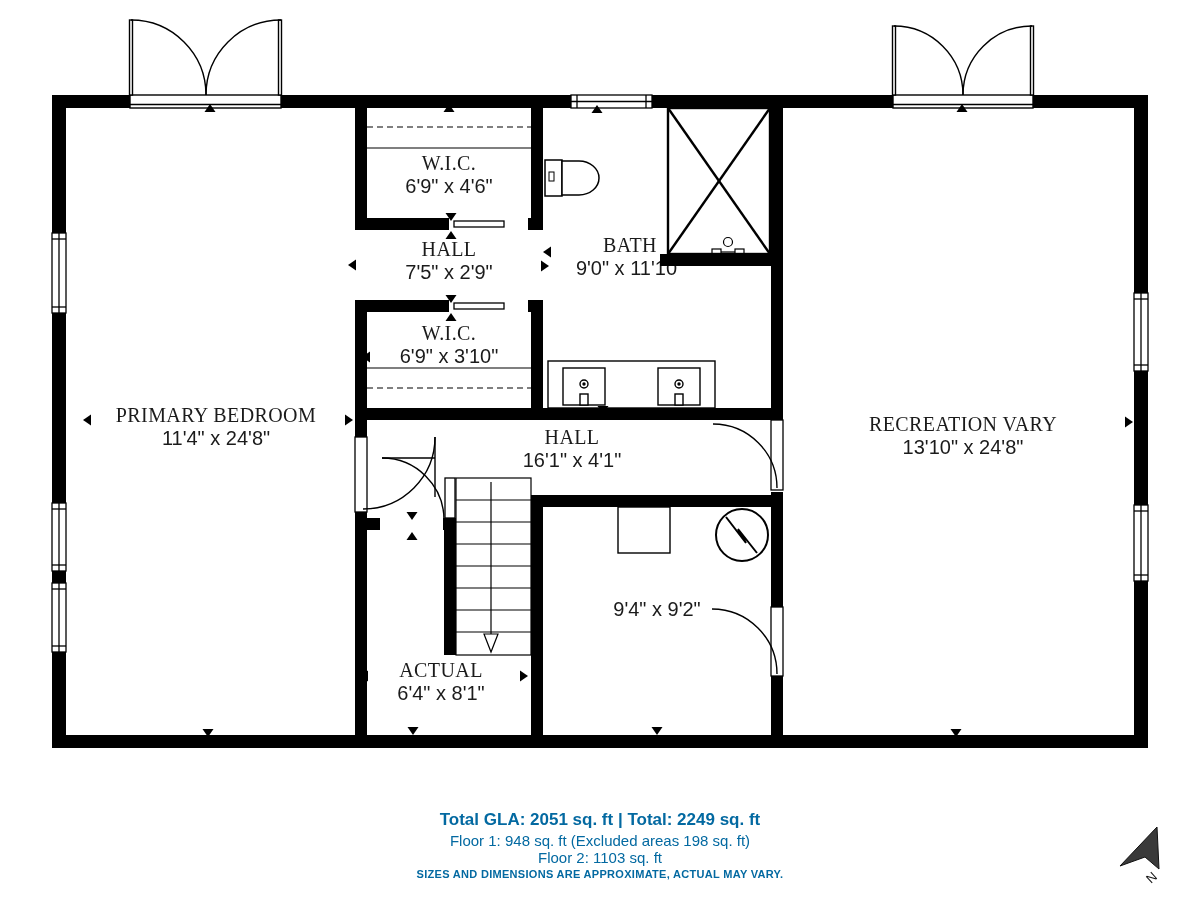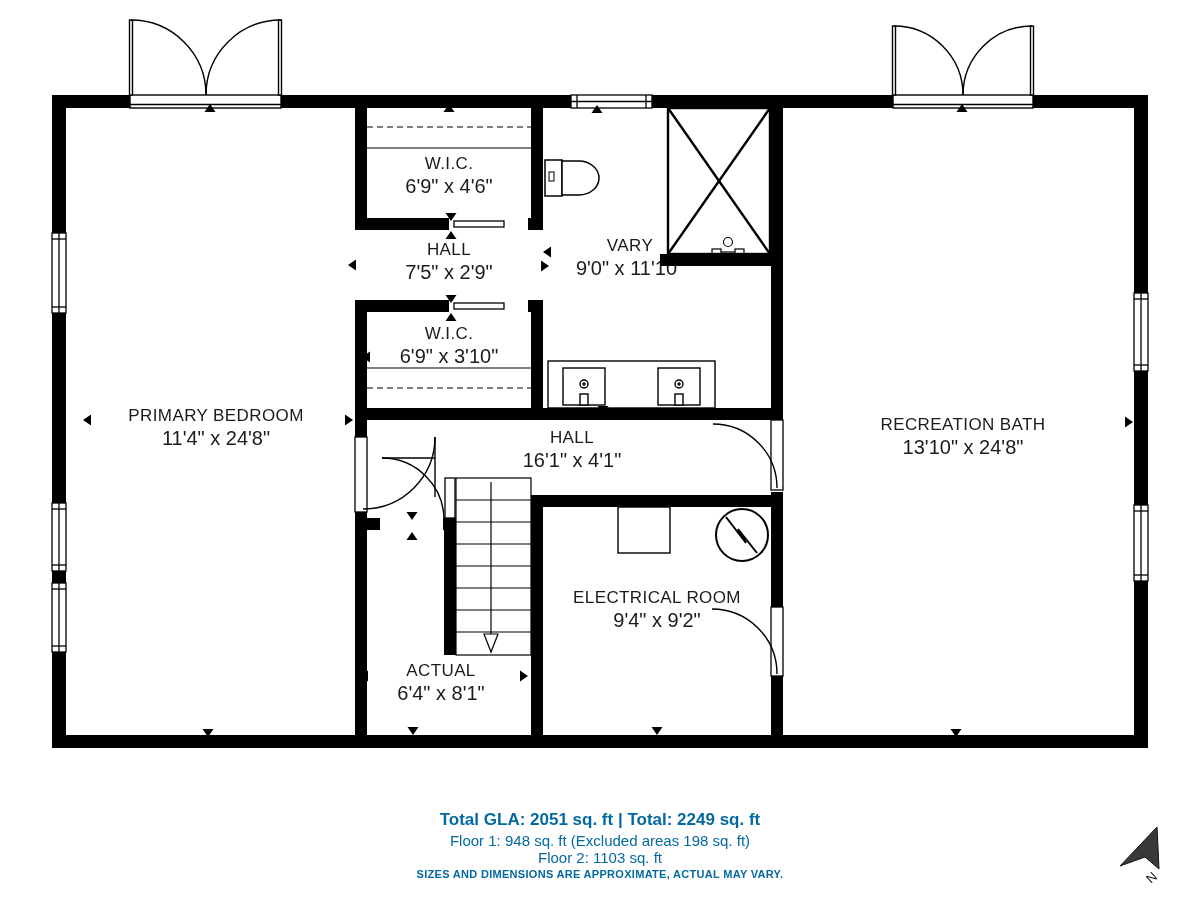--- a/index.html
+++ b/index.html
@@ -1,21 +1,21 @@
 <!DOCTYPE html>
 <html><head>
 <meta charset="utf-8">
 <style>
   html,body{margin:0;padding:0;background:#ffffff;}
   #canvas{position:relative;width:1200px;height:900px;background:#fff;overflow:hidden;
           font-family:"Liberation Sans","DejaVu Sans",sans-serif;}
   
   .room-label{position:absolute;transform:translate(-50%,-50%);text-align:center;
               color:#1b1b1b;white-space:nowrap;z-index:1;}
-  .room-label .rname{font-size:17px;line-height:23px;letter-spacing:.4px;}
+  .room-label .rname{font-size:20px;line-height:23px;letter-spacing:.4px;font-family:Liberation Serif, serif;}
   .room-label .rdims{font-size:20px;line-height:23px;}
   #plan-svg{position:absolute;left:0;top:0;z-index:2;pointer-events:none;}
   .footer-line{position:absolute;left:0;width:100%;text-align:center;color:#0369a1;z-index:3;}
   #f1{top:810px;font-size:17px;font-weight:bold;}
   #f2{top:832px;font-size:15px;}
   #f3{top:849px;font-size:15px;}
   #f4{top:868px;font-size:11px;letter-spacing:.3px;font-weight:bold;}
 </style>
 </head>
 <body>
@@ -28,37 +28,36 @@
   </div>
   <div class="room-label" style="left:449px;top:175px">
     <div class="rname">W.I.C.</div>
     <div class="rdims">6'9" x 4'6"</div>
   </div>
   <div class="room-label" style="left:449px;top:261px">
     <div class="rname">HALL</div>
     <div class="rdims">7'5" x 2'9"</div>
   </div>
   <div class="room-label" style="left:630px;top:257px">
-    <div class="rname">VARY</div>
+    <div class="rname">BATH</div>
     <div class="rdims">9'0" x 11'10"</div>
   </div>
   <div class="room-label" style="left:449px;top:345px">
     <div class="rname">W.I.C.</div>
     <div class="rdims">6'9" x 3'10"</div>
   </div>
   <div class="room-label" style="left:572px;top:449px">
     <div class="rname">HALL</div>
     <div class="rdims">16'1" x 4'1"</div>
   </div>
   <div class="room-label" style="left:963px;top:436px">
-    <div class="rname">RECREATION BATH</div>
+    <div class="rname">RECREATION VARY</div>
     <div class="rdims">13'10" x 24'8"</div>
   </div>
   <div class="room-label" style="left:657px;top:609px">
-    <div class="rname">ELECTRICAL ROOM</div>
     <div class="rdims">9'4" x 9'2"</div>
   </div>
   <div class="room-label" style="left:441px;top:682px">
     <div class="rname">ACTUAL</div>
     <div class="rdims">6'4" x 8'1"</div>
   </div>
 
   <svg id="plan-svg" width="1200" height="900" viewBox="0 0 1200 900">
 
     <g fill="#000">

